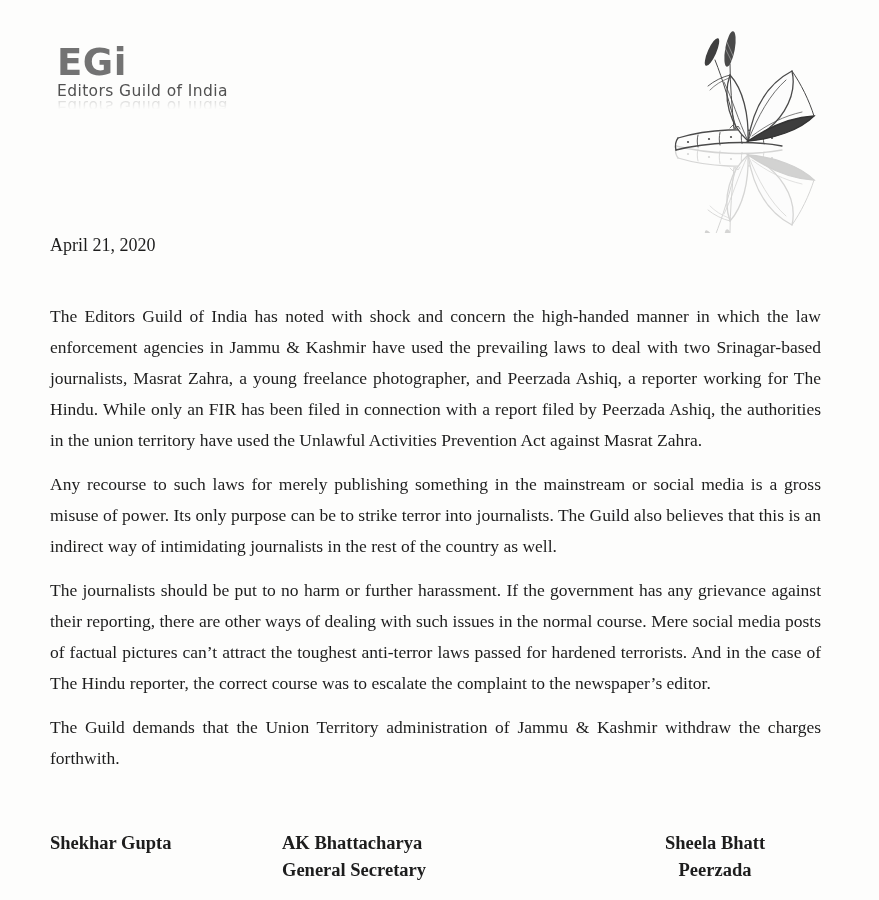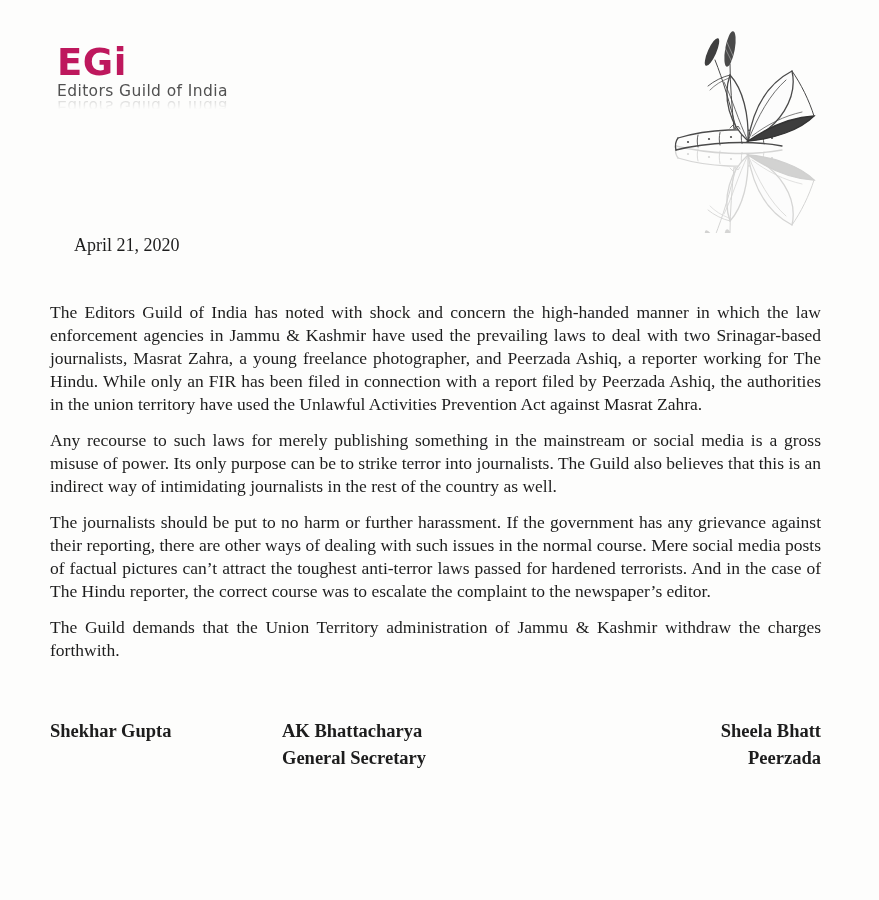--- a/index.html
+++ b/index.html
@@ -14,21 +14,21 @@
     overflow: hidden;
   }
   
   .header { position: relative; height: 205px; }
   .logo { position: absolute; left: 57px; top: 44px; }
   .logo-acronym {
     font-family: "DejaVu Sans", "Liberation Sans", sans-serif;
     font-size: 37px;
     font-weight: 700;
     line-height: 1;
-    color: #be185d;
+    color: #737373;
     letter-spacing: 0.5px;
   }
   .logo-name {
     font-family: "DejaVu Sans", "Liberation Sans", sans-serif;
     font-size: 15.5px;
     font-weight: 500;
     color: #515151;
     letter-spacing: 0.4px;
     margin-top: 1px;
   }
@@ -49,41 +49,40 @@
     left: 668px;
     top: 28px;
     width: 160px;
     height: 205px;
   }
   
   .date-line {
     padding: 28px 58px 0 50px;
     font-size: 18px;
     line-height: 24px;
-    margin-left: 24px;
   }
   .paragraphs { padding: 0 58px 0 50px; margin-top: 44px; }
   .paragraphs p {
     font-size: 17.5px;
-    line-height: 23px;
+    line-height: 31px;
     text-align: justify;
     margin: 0 0 13px 0;
   }
   
   .signatures {
     display: flex;
     padding: 0 58px 0 50px;
     margin-top: 56px;
     font-weight: bold;
     font-size: 18.5px;
     line-height: 27px;
   }
   .sig-col1 { width: 230px; text-align: left; }
   .sig-col2 { width: 260px; text-align: left; margin-left: 2px; }
-  .sig-col3 { width: 212px; margin-left: auto; text-align: right; }
+  .sig-col3 { width: 212px; margin-left: auto; text-align: center; }
 </style>
 </head>
 <body>
 
 <div class="page">
 
   <div class="header">
     <div class="logo">
       <div class="logo-acronym">EGi</div>
       <div class="logo-name">Editors Guild of India</div>

